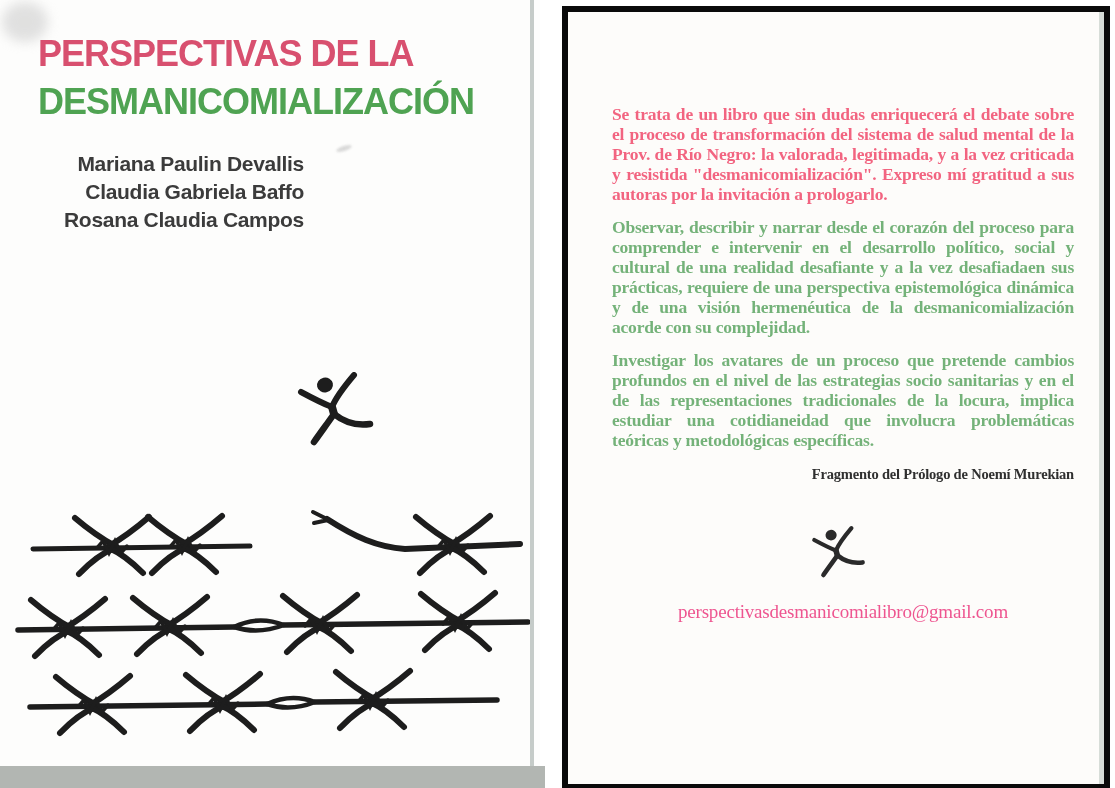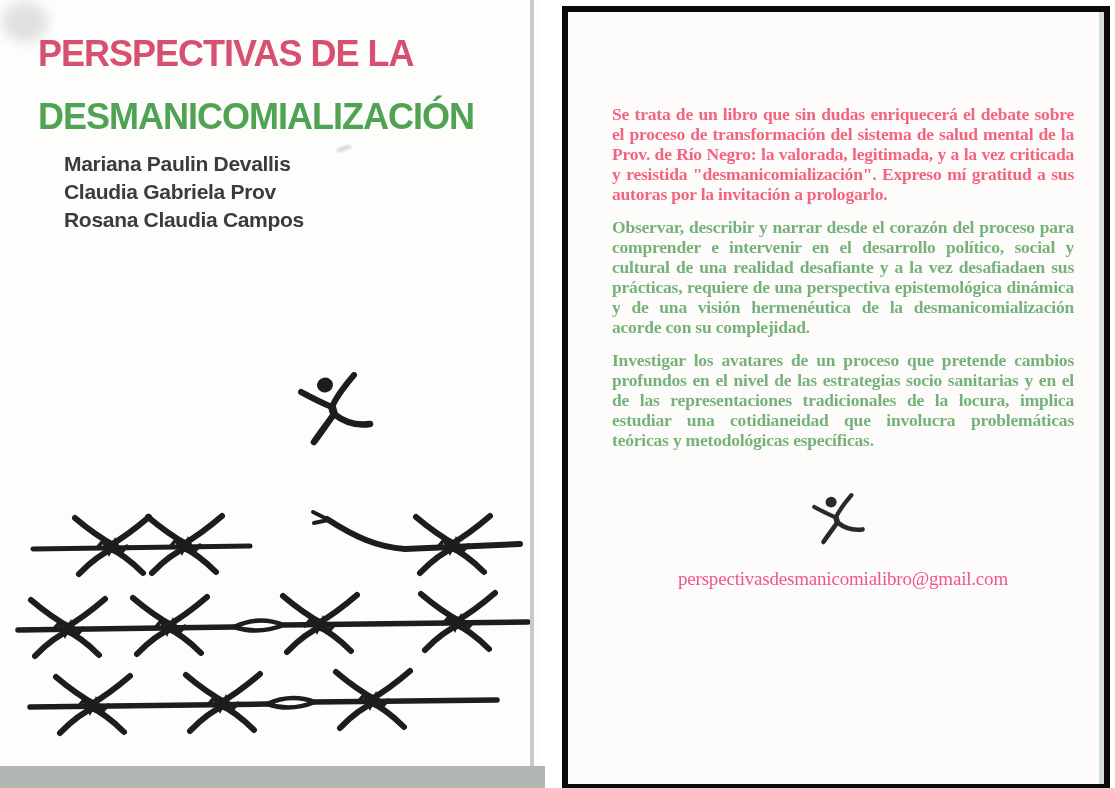--- a/index.html
+++ b/index.html
@@ -17,23 +17,23 @@
   .front-cover{position:absolute;left:0;top:0;width:540px;height:788px;background:#fdfdfc;}
   .front-edge-right{position:absolute;left:530px;top:0;width:4px;height:768px;background:var(--page-shadow-gray);}
   .front-edge-bottom{position:absolute;left:0;top:766px;width:545px;height:22px;background:var(--scanner-gray);}
   .artifact{position:absolute;background:#c9c9c9;opacity:.55;border-radius:50%;}
   .artifact.a1{left:2px;top:2px;width:46px;height:40px;filter:blur(6px);}
   .artifact.a2{left:336px;top:146px;width:16px;height:5px;transform:rotate(-18deg);opacity:.7;filter:blur(1px);}
 
   .title-block{position:absolute;left:38px;top:30px;width:480px;}
   .title-line{font-weight:bold;font-size:36px;letter-spacing:-1px;line-height:48px;white-space:nowrap;}
   .title-line.l1{color:var(--title-pink);}
-  .title-line.l2{color:var(--title-green);margin-top:15px;}
+  .title-line.l2{color:var(--title-green);}
 
-  .authors{position:absolute;left:64px;top:150px;}
+  .authors{position:absolute;left:64px;top:150px;text-align:right;}
   .author{font-weight:bold;font-size:21px;letter-spacing:-.3px;line-height:28px;color:var(--ink-black);}
 
   svg.ink{position:absolute;}
   svg.ink path, svg.ink line{stroke:#1d1d1d;fill:none;stroke-linecap:round;}
 
   
   .back-cover{position:absolute;left:562px;top:6px;width:548px;height:784px;
               background:#fdfcfa;border:6px solid var(--border-black);font-family:Liberation Serif, serif;}
   .back-inner-edge{position:absolute;right:0;top:0;width:5px;height:100%;background:#cdd4cf;opacity:.8;}
   .back-content{position:relative;padding:92px 30px 0 44px;width:100%;height:100%;}
@@ -55,21 +55,21 @@
     <div class="artifact a1"></div>
     <div class="artifact a2"></div>
 
     <div class="title-block">
       <div class="title-line l1">PERSPECTIVAS DE LA</div>
       <div class="title-line l2">DESMANICOMIALIZACIÓN</div>
     </div>
 
     <div class="authors">
       <div class="author">Mariana Paulin Devallis</div>
-      <div class="author">Claudia Gabriela Prov</div>
+      <div class="author">Claudia Gabriela Baffo</div>
       <div class="author">Rosana Claudia Campos</div>
     </div>
 
     <svg class="ink" style="left:292px;top:372px;" width="100" height="80" viewBox="0 0 100 80">
       <ellipse cx="33" cy="13" rx="8" ry="7.5" fill="#1d1d1d" stroke="none" transform="rotate(-12 33 13)"></ellipse>
       <path d="M62,3 C51,16 44,25 40,35" stroke-width="6"></path>
       <path d="M9,20 C22,27 32,32 40,35" stroke-width="6"></path>
       <path d="M40,35 L42,42" stroke-width="8"></path>
       <path d="M42,42 C35,52 29,60 22,70" stroke-width="6.5"></path>
       <path d="M42,42 C52,50 64,54 78,52" stroke-width="6.5"></path>
@@ -117,20 +117,21 @@
   </div>
 
   <div class="back-cover">
     <div class="back-inner-edge"></div>
 
     <div class="back-content">
       <p class="para" data-color="pink">Se trata de un libro que sin dudas enriquecerá el debate sobre el proceso de transformación del sistema de salud mental de la Prov. de Río Negro: la valorada, legitimada, y a la vez criticada y resistida "desmanicomialización". Expreso mí gratitud a sus autoras por la invitación a prologarlo.</p>
       <p class="para" data-color="green">Observar, describir y narrar desde el corazón del proceso para comprender e intervenir en el desarrollo político, social y cultural de una realidad desafiante y a la vez desafiadaen sus prácticas, requiere de una perspectiva epistemológica dinámica y de una visión hermenéutica de la desmanicomialización acorde con su complejidad.</p>
       <p class="para" data-color="green">Investigar los avatares de un proceso que pretende cambios profundos en el nivel de las estrategias socio sanitarias y en el de las representaciones tradicionales de la locura, implica estudiar una cotidianeidad que involucra problemáticas teóricas y metodológicas específicas.</p>
 
+      <div class="attribution">Fragmento del Prólogo de Noemí Murekian</div>
 
       <div class="back-figure-wrap">
         <svg width="70" height="66" viewBox="0 0 100 80">
           <g fill="none" stroke="#2a2a2a" stroke-linecap="round">
             <ellipse cx="33" cy="13" rx="8" ry="7.5" fill="#2a2a2a" stroke="none" transform="rotate(-12 33 13)"></ellipse>
             <path d="M62,3 C51,16 44,25 40,35" stroke-width="6"></path>
             <path d="M9,20 C22,27 32,32 40,35" stroke-width="6"></path>
             <path d="M40,35 L42,42" stroke-width="8"></path>
             <path d="M42,42 C35,52 29,60 22,70" stroke-width="6.5"></path>
             <path d="M42,42 C52,50 64,54 78,52" stroke-width="6.5"></path>

